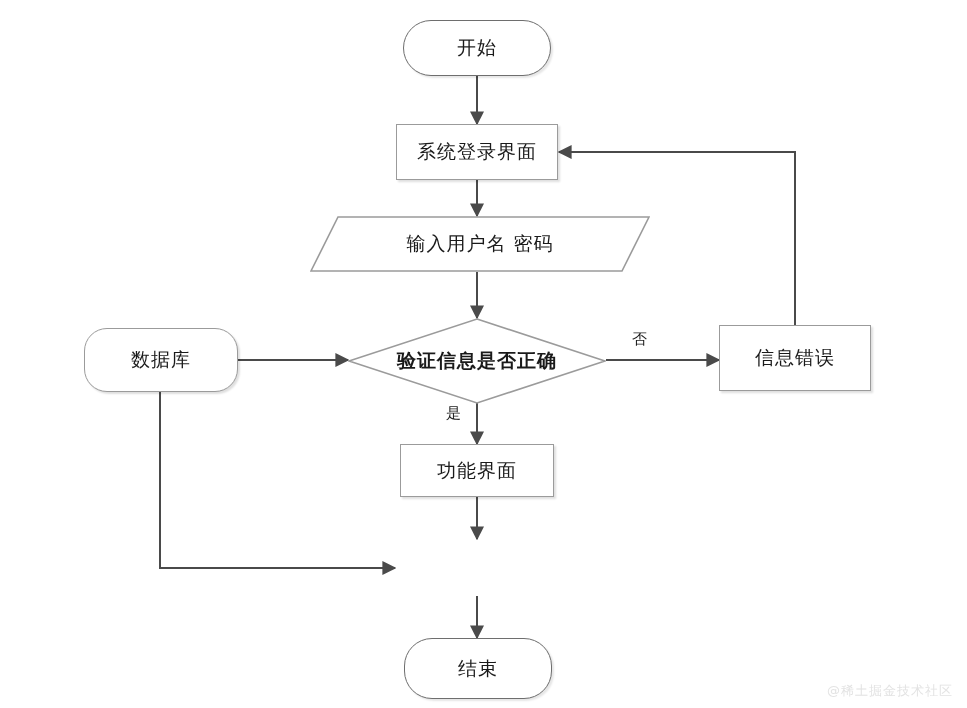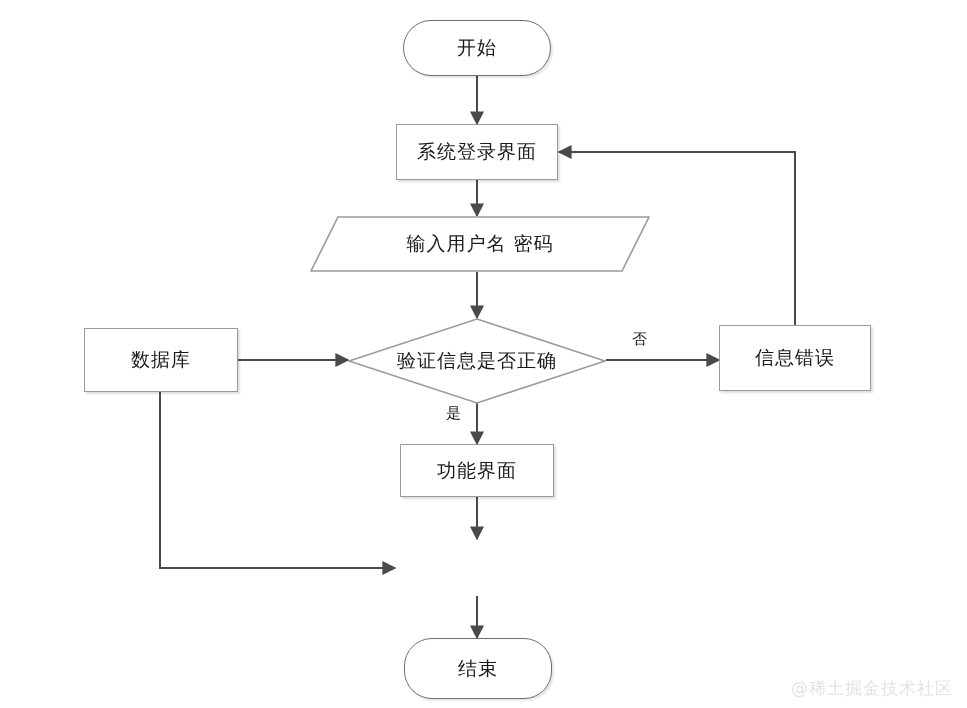--- a/index.html
+++ b/index.html
@@ -81,21 +81,21 @@
     position: absolute;
     font-size: 15px;
     color: #1a1a1a;
     z-index: 4;
     background: transparent;
   }
   .watermark {
     position: absolute;
     right: 14px;
     bottom: 8px;
-    font-size: 17px;
+    font-size: 13px;
     color: #e3e3e3;
     letter-spacing: 1px;
     z-index: 5;
     user-select: none;
   }
 </style>
 </head>
 <body>
 
 <div id="flow-canvas">
@@ -136,28 +136,28 @@
     <span>系统登录界面</span>
   </div>
 
   <div class="node node-io" style="left:310px; top:216px; width:340px; height:56px;">
     <svg class="io-shape" viewBox="0 0 340 56" preserveAspectRatio="none">
       <polygon points="28,1 339,1 312,55 1,55" fill="#ffffff" stroke="#9b9b9b" stroke-width="1.6"></polygon>
     </svg>
     <span class="io-label">输入用户名 密码</span>
   </div>
 
-  <div class="node node-decision" style="left:348px; top:318px; width:258px; height:86px;">
+  <div class="node node-decision" style="left:348px; top:318px; width:258px; height:86px;font-weight:bold;">
     <svg class="dec-shape" viewBox="0 0 258 86" preserveAspectRatio="none">
       <polygon points="129,1 257,43 129,85 1,43" fill="#ffffff" stroke="#9b9b9b" stroke-width="1.6"></polygon>
     </svg>
     <span class="dec-label">验证信息是否正确</span>
   </div>
 
-  <div class="node node-rect" style="left:84px; top:328px; width:154px; height:64px;">
+  <div class="node node-rect" style="left:84px; top:328px; width:154px; height:64px;border-radius:23px;">
     <span>数据库</span>
   </div>
 
   <div class="node node-rect" style="left:719px; top:325px; width:152px; height:66px;">
     <span>信息错误</span>
   </div>
 
   <div class="node node-rect" style="left:400px; top:444px; width:154px; height:53px;">
     <span>功能界面</span>
   </div>

